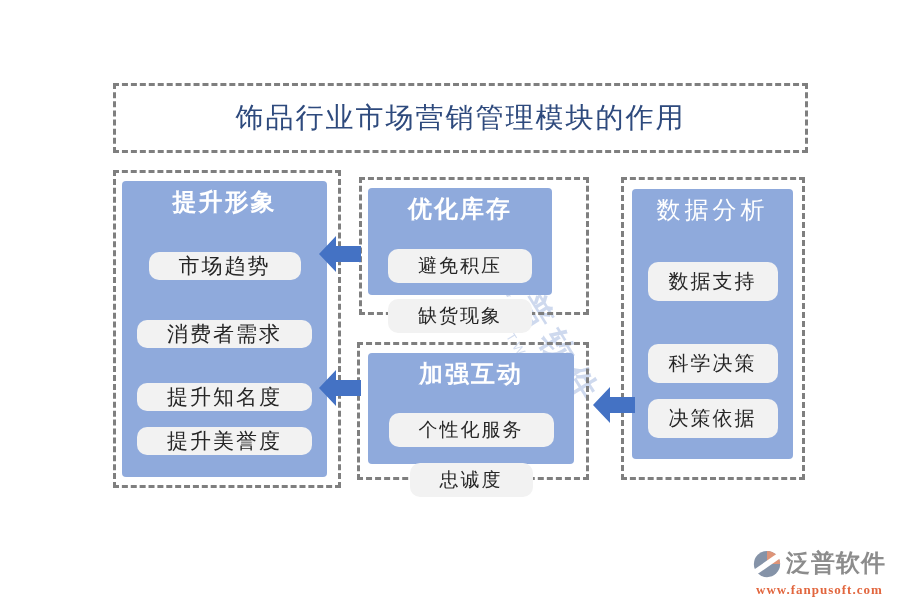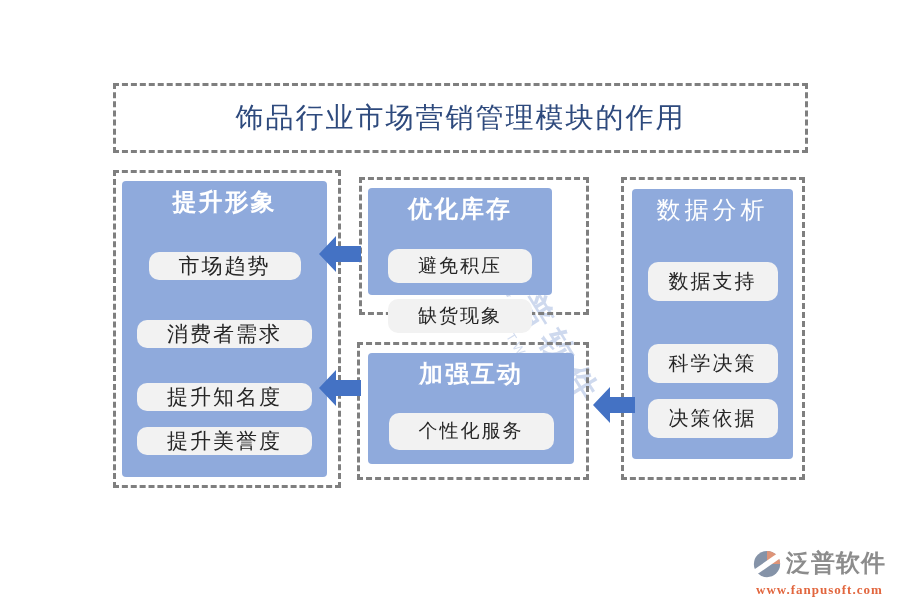--- a/index.html
+++ b/index.html
@@ -97,20 +97,21 @@
   <div class="panel" id="panel-inventory">
     <div class="panel-header">优化库存</div>
     <div class="pill pill-md">避免积压</div>
     <div class="pill pill-md">缺货现象</div>
   </div>
 
   <div class="dashed" id="group-interaction-frame"></div>
   <div class="panel" id="panel-interaction">
     <div class="panel-header">加强互动</div>
     <div class="pill pill-md">个性化服务</div>
+    <div class="pill pill-md">忠诚度</div>
   </div>
 
   <div class="dashed" id="group-analysis-frame"></div>
   <div class="panel" id="panel-analysis">
     <div class="panel-header serif-regular">数据分析</div>
     <div class="pill pill-rt">数据支持</div>
     <div class="pill pill-rt">科学决策</div>
     <div class="pill pill-rt">决策依据</div>
   </div>
 

